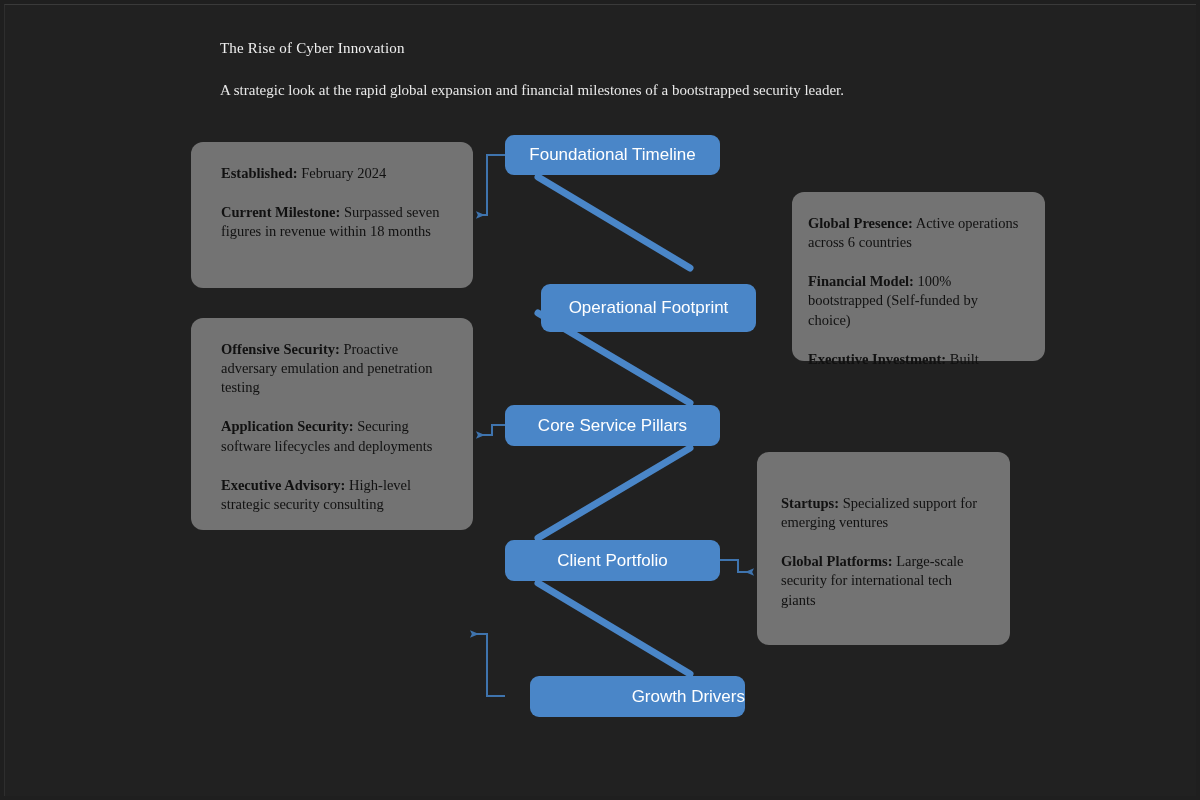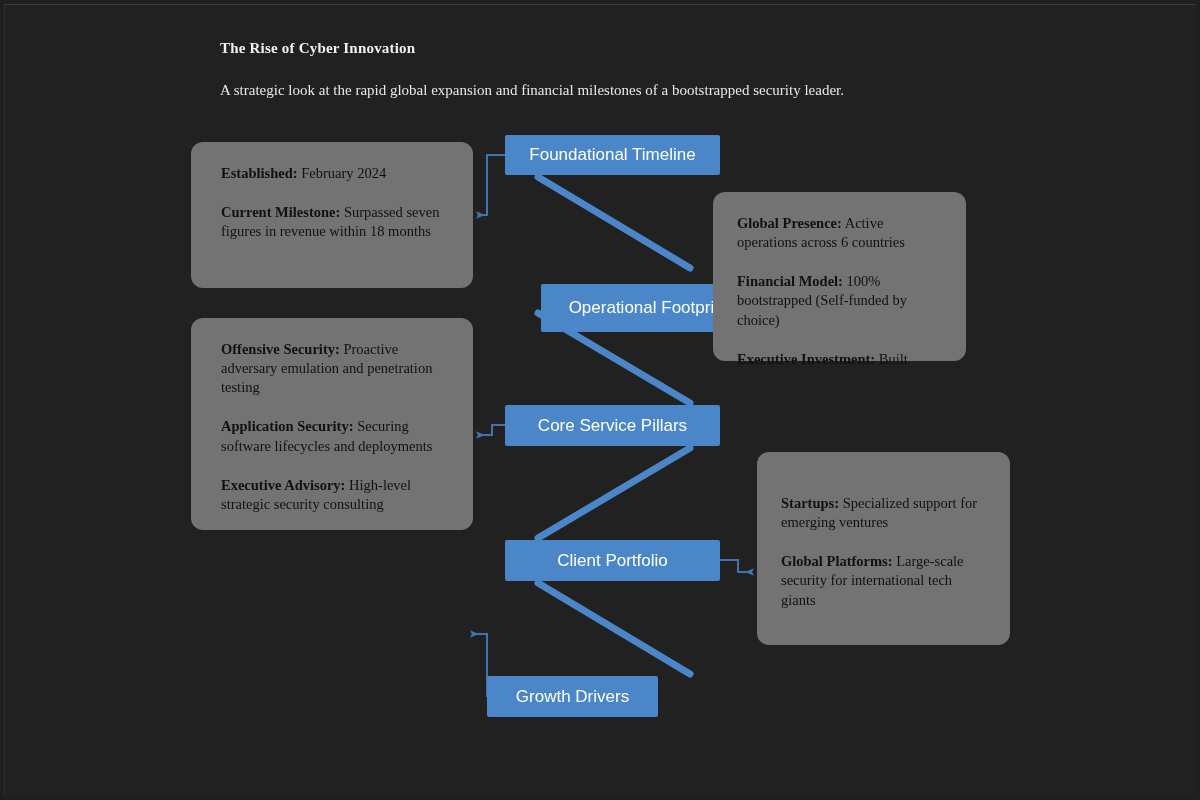--- a/index.html
+++ b/index.html
@@ -26,21 +26,21 @@
     border-left: 1px solid #2e2e2e;
     box-sizing: border-box;
   }
 
   
   #title {
     position: absolute;
     left: 220px;
     top: 40px;
     font-family: "Liberation Serif", serif;
-    font-weight: bold;
+    font-weight: normal;
     font-size: 15px;
     color: #f0f0f0;
     letter-spacing: .2px;
     white-space: nowrap;
   }
   #subtitle {
     position: absolute;
     left: 220px;
     top: 82px;
     font-family: "Liberation Serif", serif;
@@ -55,21 +55,21 @@
     left: 0; top: 0;
     width: 1200px;
     height: 800px;
     pointer-events: none;
   }
 
   
   .node {
     position: absolute;
     background: #4a86c8;
-    border-radius: 2px;
+    border-radius: 9px;
     color: #ffffff;
     font-family: "Liberation Sans", sans-serif;
     font-size: 17px;
     display: flex;
     align-items: center;
     justify-content: center;
     box-sizing: border-box;
     z-index: 3;
   }
 
@@ -133,34 +133,34 @@
   </div>
 
   <div class="node" id="node-2" style="left:505px; top:405px; width:215px; height:41px;">
     <span>Core Service Pillars</span>
   </div>
 
   <div class="node" id="node-3" style="left:505px; top:540px; width:215px; height:41px;">
     <span>Client Portfolio</span>
   </div>
 
-  <div class="node" id="node-4" style="left:487px; top:676px; width:171px; height:41px;">
+  <div class="node" id="node-4" style="left:530px; top:676px; width:215px; height:41px;justify-content:flex-end;">
     <span>Growth Drivers</span>
   </div>
 
   <div class="card" id="card-0" style="left:191px; top:142px; width:282px; height:146px;">
     <p>
       <b>Established:</b><span> February 2024</span>
     </p>
     <p>
       <b>Current Milestone:</b><span> Surpassed seven figures in revenue within 18 months</span>
     </p>
   </div>
 
-  <div class="card" id="card-1" style="left:713px; top:192px; width:253px; height:169px; padding-left:24px;">
+  <div class="card" id="card-1" style="left:792px; top:192px; width:253px; height:169px; padding-left:16px;">
     <p>
       <b>Global Presence:</b><span> Active operations across 6 countries</span>
     </p>
     <p>
       <b>Financial Model:</b><span> 100% bootstrapped (Self-funded by choice)</span>
     </p>
     <p>
       <b>Executive Investment:</b><span> Built</span>
     </p>
   </div>

